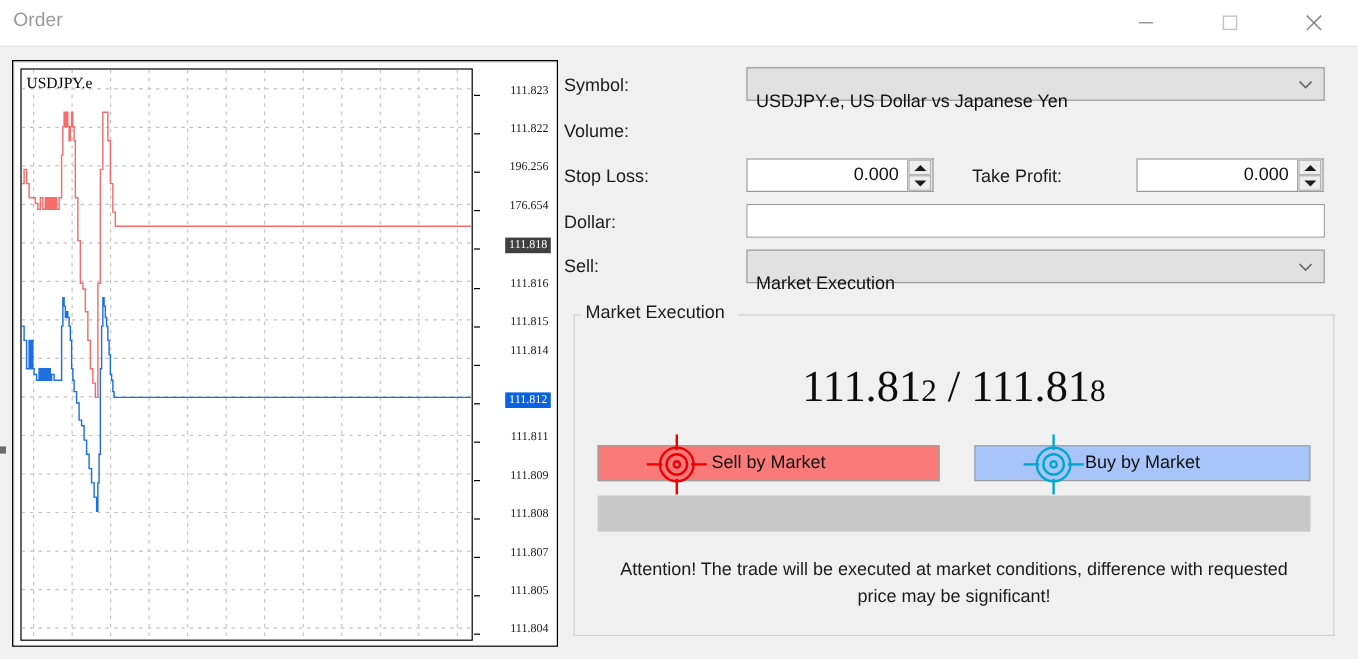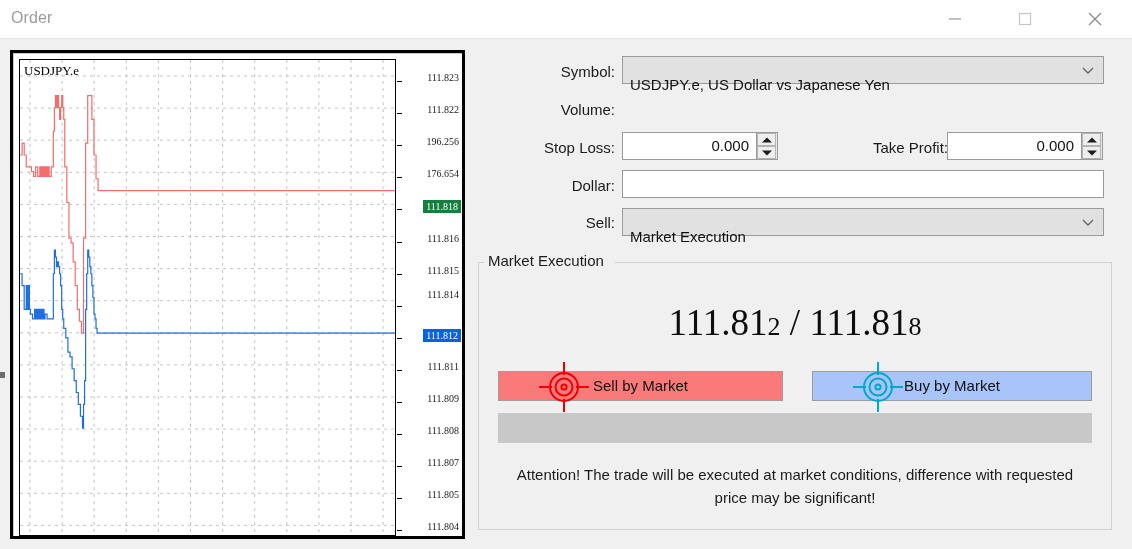--- a/index.html
+++ b/index.html
@@ -29,21 +29,21 @@
   }
   .wbtn svg{ position:absolute; left:50%; top:50%; transform:translate(-50%,-50%); }
   #btn-min{ left:932px; }
   #btn-max{ left:1002px; }
   #btn-close{ left:1072px; }
 
   
   #chart-panel{
     position:absolute; left:10px; top:50px; width:455px; height:489px;
     background:#ffffff;
-    border:3px solid #000000;
+    border:1px solid #000000;
     box-shadow: inset 1px 1px 0 #c8c8c8;
   }
   #chart-plot{
     position:absolute; left:6px; top:6px; width:377px; height:477px;
     background:#ffffff;
     border:1px solid #000000;
     overflow:hidden;
   }
   #chart-grid{
     position:absolute; left:0; top:0; width:100%; height:100%;
@@ -58,21 +58,21 @@
   
   #price-scale{
     position:absolute; left:390px; top:6px; width:58px; height:477px;
   }
   .plabel{
     position:absolute; right:2px;
     font-size:10px; color:#1a1a1a; white-space:nowrap;
     font-family:"Liberation Serif", serif;
   }
   .plabel.hl-ask{
-    background:#15803d; color:#ffffff; padding:1px 3px; right:0px;
+    background:#404040; color:#ffffff; padding:1px 3px; right:0px;
     z-index:5;
   }
   .plabel.hl-bid{
     background:#0a62e0; color:#ffffff; padding:1px 3px; right:0px;
     z-index:5;
   }
   .tickmark{
     position:absolute; left:-6px; width:5px; height:1px; background:#000;
   }
 
@@ -80,21 +80,21 @@
   #edge-mark{
     position:absolute; left:0px; top:372px; width:5px; height:6px;
     background:#6d6d6d;
   }
 
   
   #form{
     position:absolute; left:470px; top:48px; width:650px; height:492px;
   }
   .lbl{
-    position:absolute; text-align:right; font-size:15px; color:#1b1b1b;
+    position:absolute; text-align:left; font-size:15px; color:#1b1b1b;
     white-space:nowrap;
   }
 
   .combo{
     position:absolute; height:28px;
     border:1px solid #9a9a9a; background:#e1e1e1;
     font-size:15px; color:#111;
   }
   .combo.white{ background:#ffffff; }
   .combo .val{

